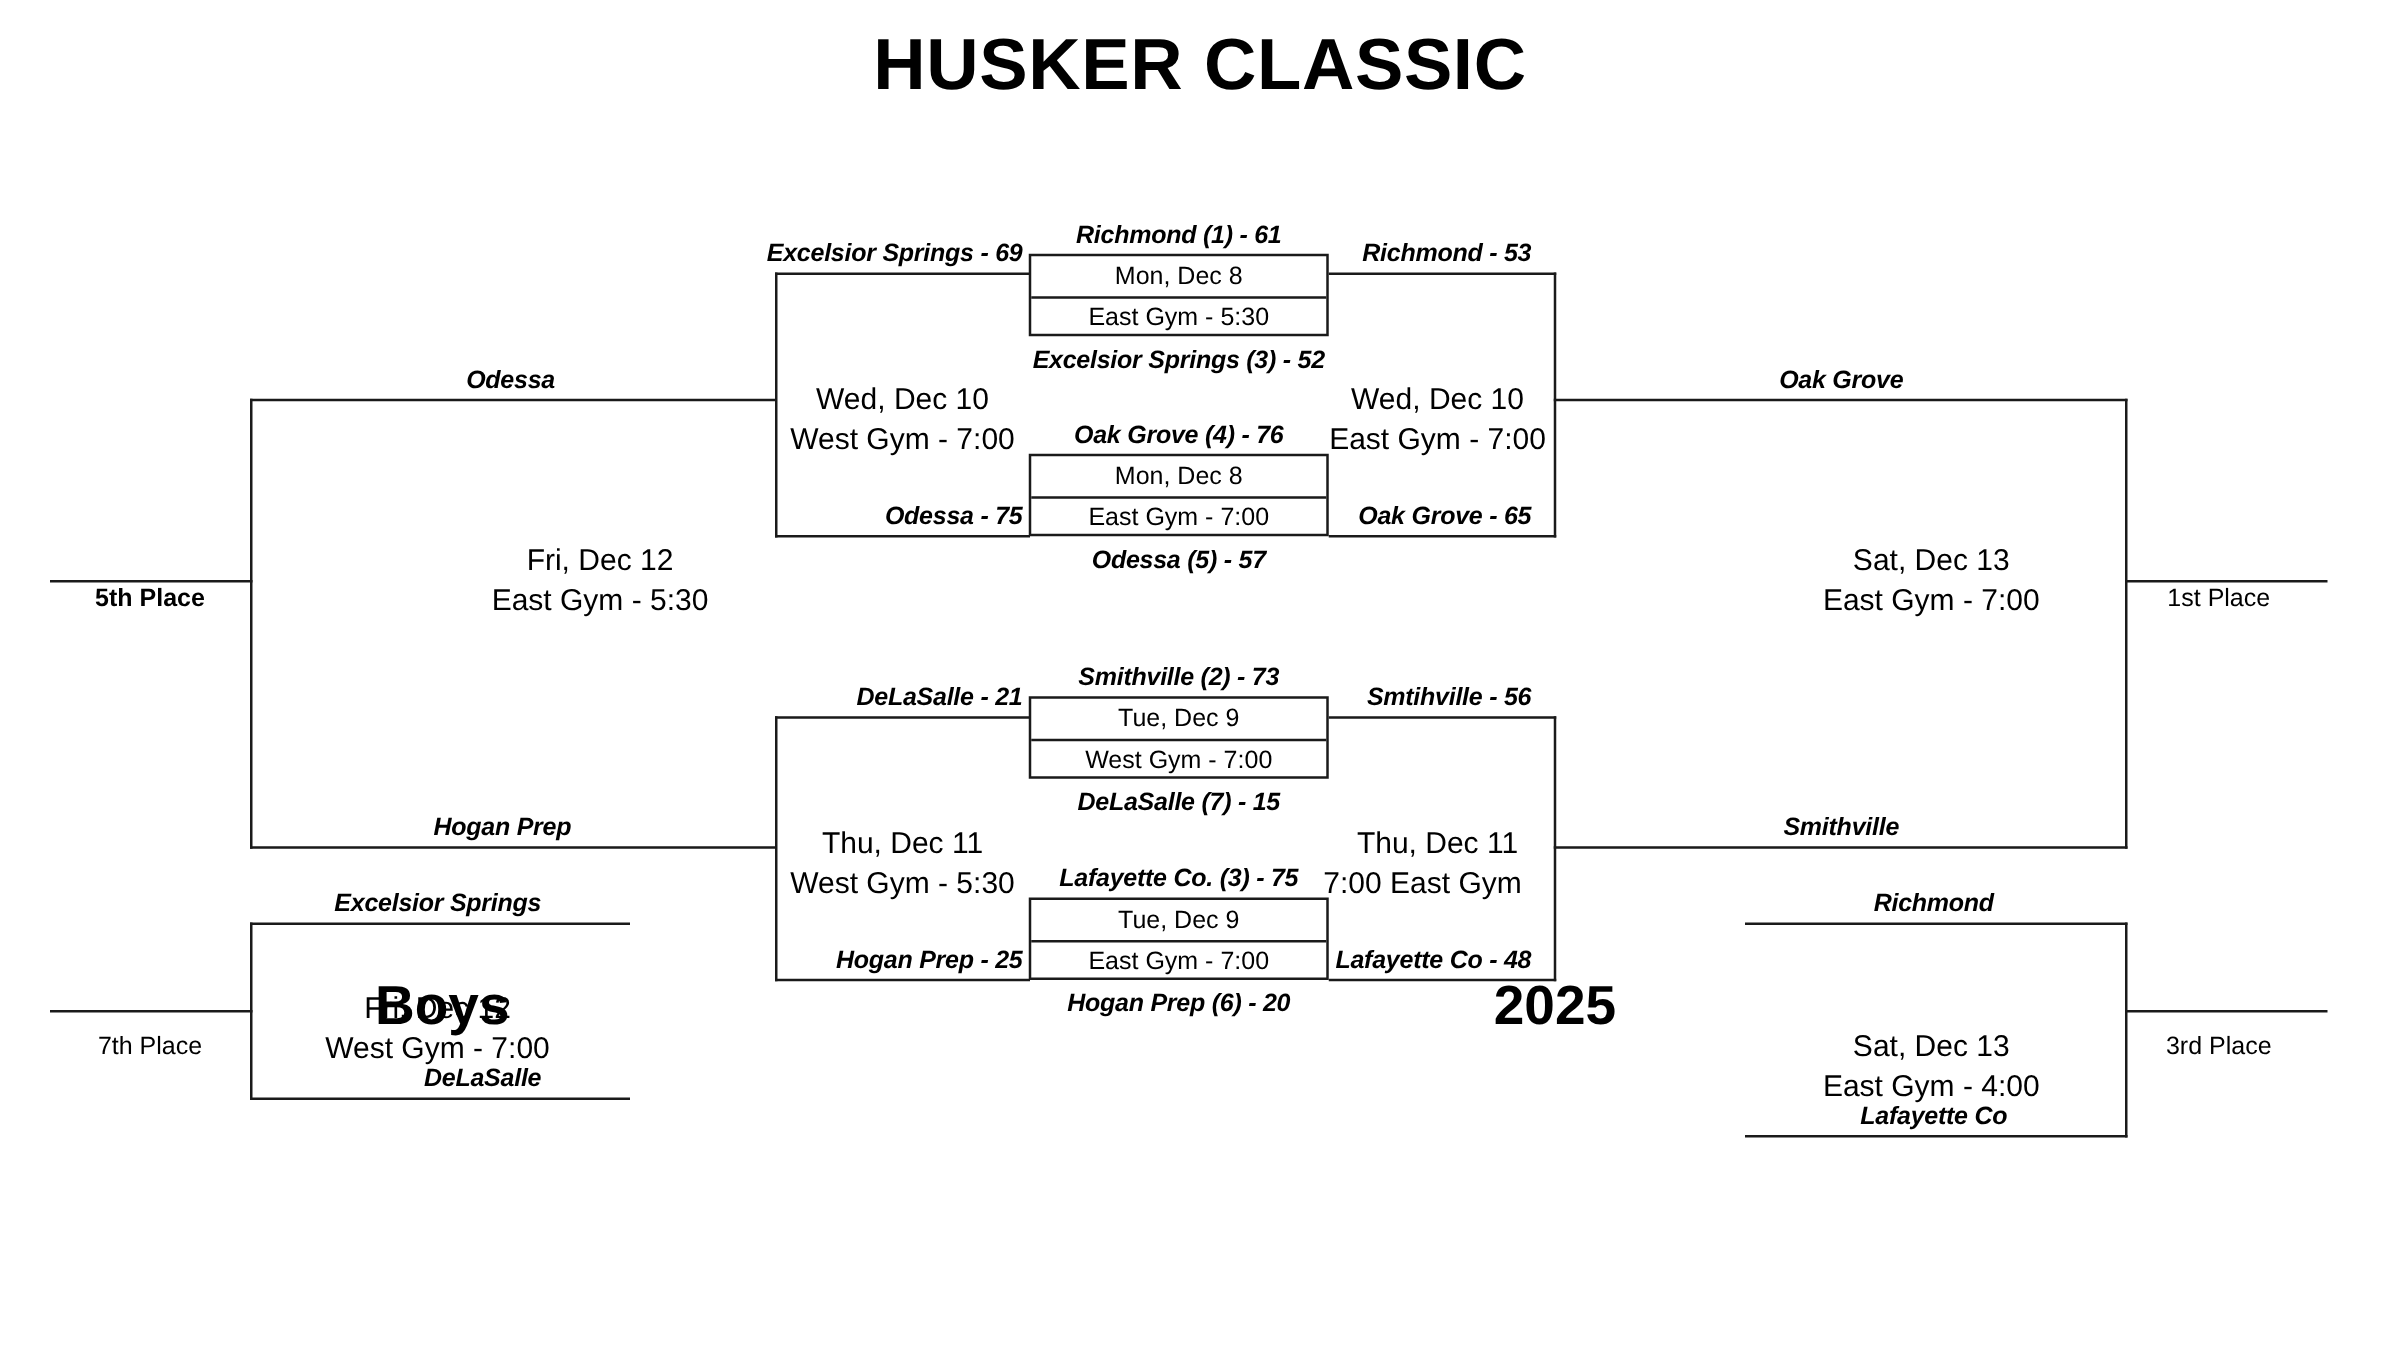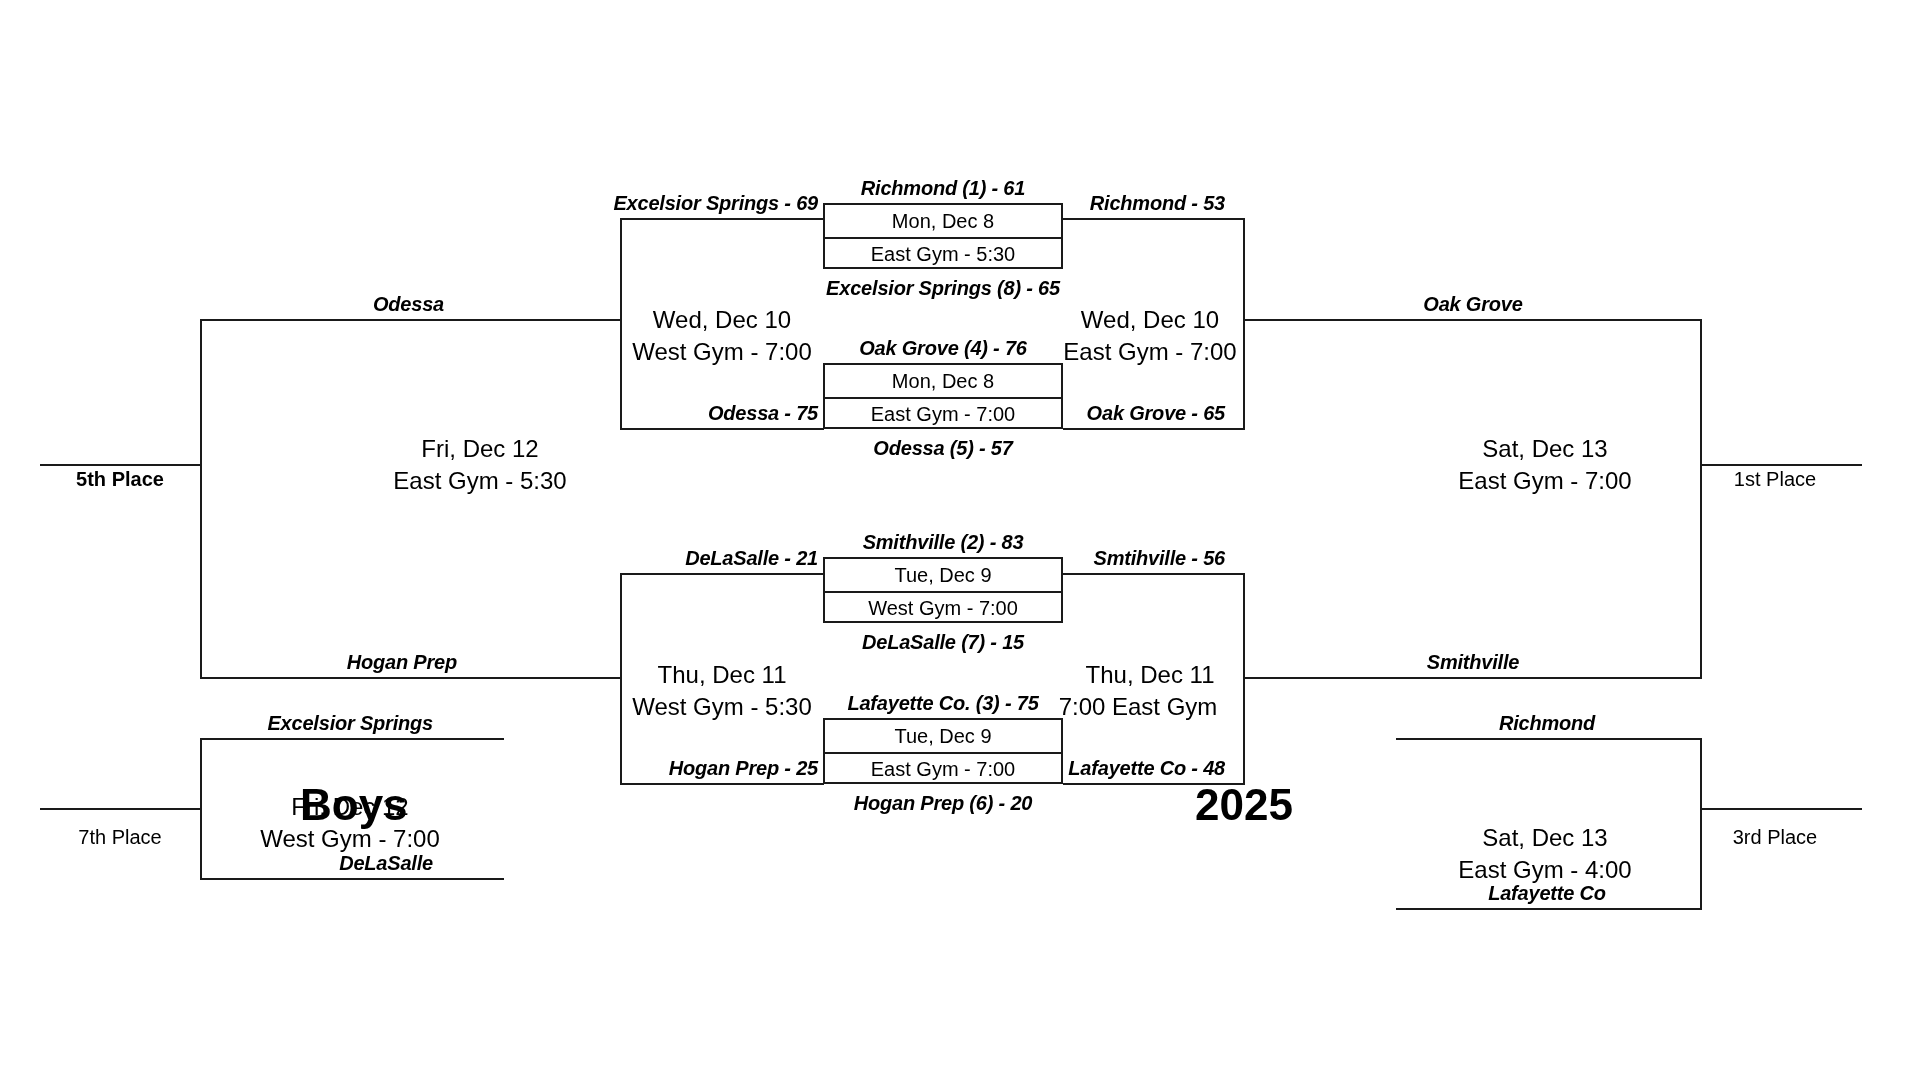--- a/index.html
+++ b/index.html
@@ -67,38 +67,39 @@
   .footright{
     position:absolute;left:1195px;top:780px;
     font-size:44px;font-weight:bold;
   }
 </style>
 </head>
 <body>
 
 <div id="bracket">
 
+  <div class="maintitle">HUSKER CLASSIC</div>
   <div class="footleft">Boys</div>
   <div class="footright">2025</div>
 
   <div class="t team c" style="left:943px;top:178px;">Richmond (1) - 61</div>
   <div class="gamebox" style="left:823px;top:203px;width:240px;height:66px;">
     <div class="row">Mon, Dec 8</div>
     <div class="row sep">East Gym - 5:30</div>
   </div>
-  <div class="t team c" style="left:943px;top:278px;">Excelsior Springs (8) - 65</div>
+  <div class="t team c" style="left:943px;top:278px;">Excelsior Springs (3) - 52</div>
 
   <div class="t team c" style="left:943px;top:338px;">Oak Grove (4) - 76</div>
   <div class="gamebox" style="left:823px;top:363px;width:240px;height:66px;">
     <div class="row">Mon, Dec 8</div>
     <div class="row sep">East Gym - 7:00</div>
   </div>
   <div class="t team c" style="left:943px;top:438px;">Odessa (5) - 57</div>
 
-  <div class="t team c" style="left:943px;top:532px;">Smithville (2) - 83</div>
+  <div class="t team c" style="left:943px;top:532px;">Smithville (2) - 73</div>
   <div class="gamebox" style="left:823px;top:557px;width:240px;height:66px;">
     <div class="row">Tue, Dec 9</div>
     <div class="row sep">West Gym - 7:00</div>
   </div>
   <div class="t team c" style="left:943px;top:632px;">DeLaSalle (7) - 15</div>
 
   <div class="t team c" style="left:943px;top:693px;">Lafayette Co. (3) - 75</div>
   <div class="gamebox" style="left:823px;top:718px;width:240px;height:66px;">
     <div class="row">Tue, Dec 9</div>
     <div class="row sep">East Gym - 7:00</div>

